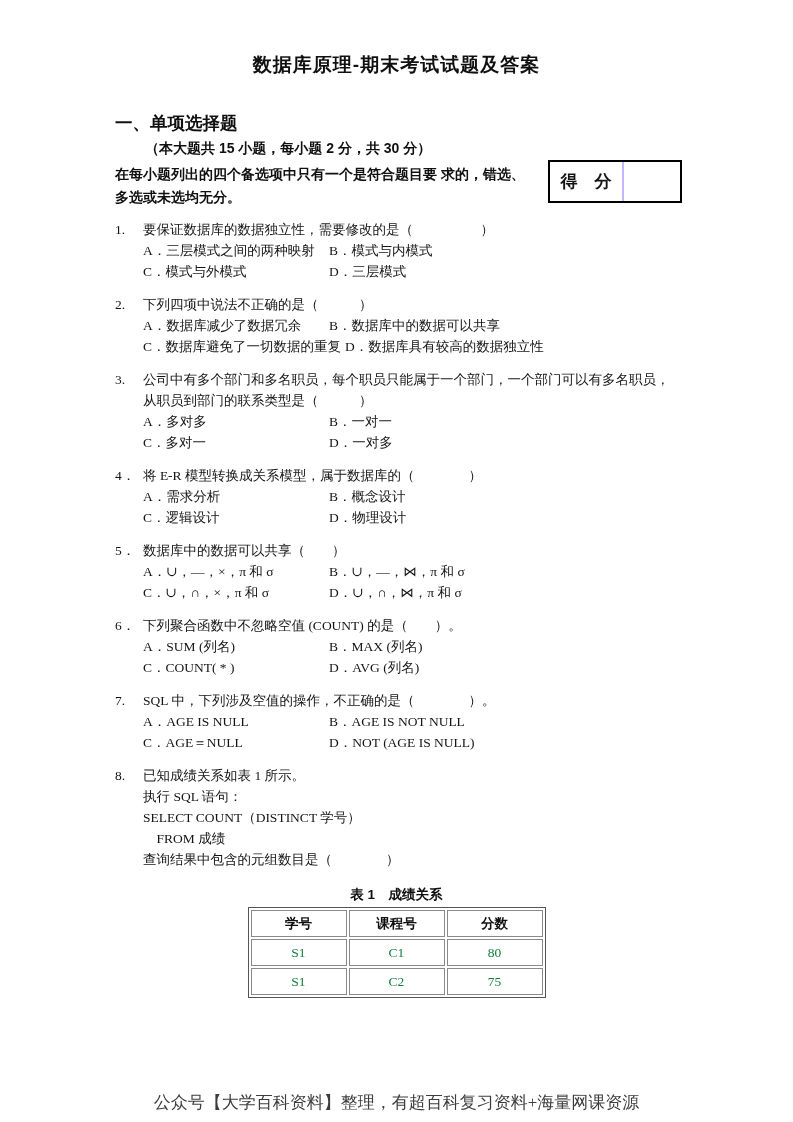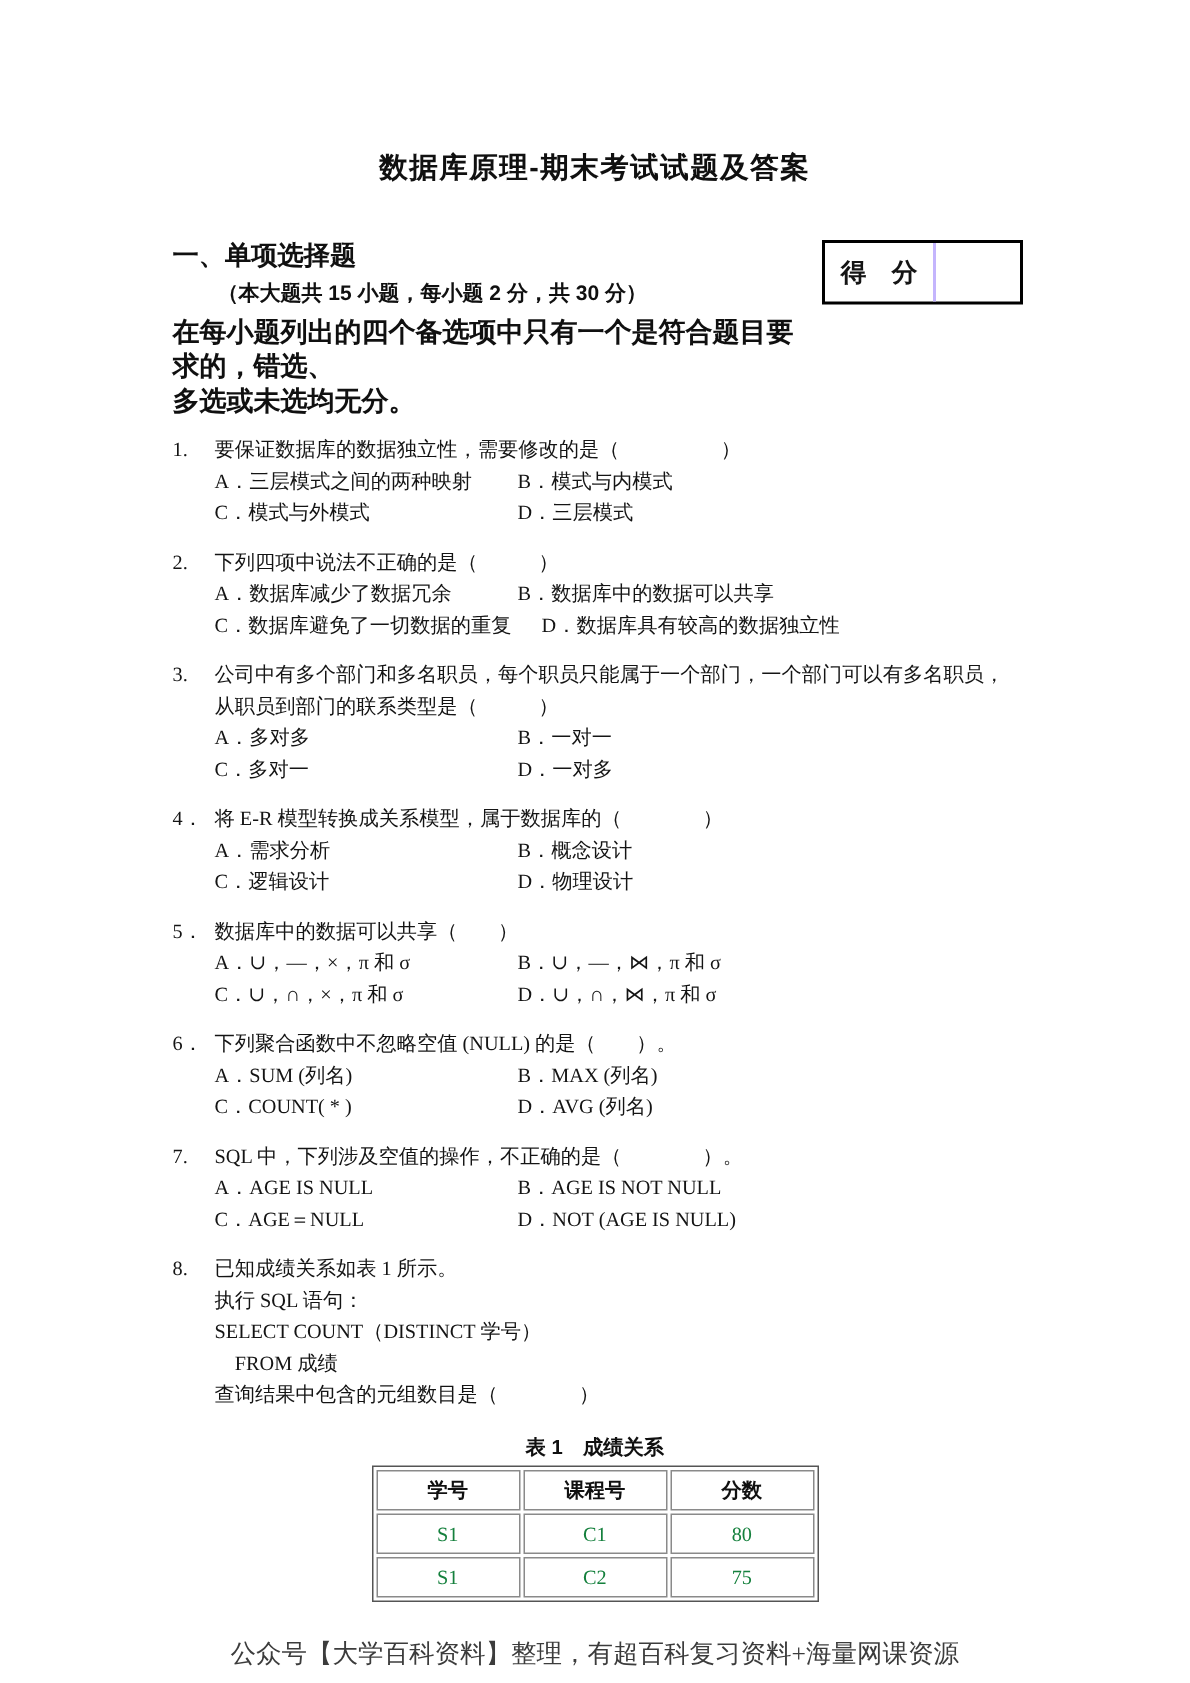--- a/index.html
+++ b/index.html
@@ -8,39 +8,39 @@
     background: #ffffff;
     position: relative;
     overflow: hidden;
     font-family: "Liberation Serif", "DejaVu Serif", serif;
     color: #141414;
   }
   .page { position: absolute; inset: 0; }
 
   .title {
     margin: 0;
-    padding-top: 99px;
+    padding-top: 52px;
     text-align: center;
     font-family: "Liberation Sans", "DejaVu Sans", sans-serif;
     font-weight: bold;
     font-size: 19px;
     letter-spacing: 1px;
     color: #101010;
   }
 
   .section {
     margin: 33px 0 0 115px;
     width: 420px;
     font-family: "Liberation Sans", "DejaVu Sans", sans-serif;
     font-weight: bold;
     color: #101010;
   }
   .section .heading { margin: 0; font-size: 17.5px; }
   .section .sub { margin: 5px 0 0 30px; font-size: 14px; }
-  .section .inst { margin-top: 5px; font-size: 18px; line-height: 23px; }
+  .section .inst { margin-top: 5px; font-size: 14px; line-height: 23px; }
 
   .score-box {
     position: absolute;
     left: 548px; top: 160px;
     width: 134px; height: 43px;
     border: 2px solid #000;
     box-sizing: border-box;
     display: flex;
     background: #fff;
   }
@@ -60,21 +60,21 @@
     font-size: 13.5px;
     line-height: 21px;
   }
   .question { display: flex; margin-bottom: 12px; }
   .qnum { flex: 0 0 28px; }
   .qbody { flex: 1; }
   .qline { white-space: pre-wrap; }
   .opt-row {
     display: grid;
     grid-template-columns: minmax(182px, max-content) 1fr;
-    column-gap: 20px;
+    column-gap: 4px;
   }
   .option { white-space: pre-wrap; }
 
   .table-block { margin-top: 16px; text-align: center; }
   .tcaption {
     font-family: "Liberation Sans", "DejaVu Sans", sans-serif;
     font-weight: bold;
     font-size: 13.5px;
     margin-bottom: 3px;
     color: #101010;
@@ -204,21 +204,21 @@
           </div>
           <div class="opt-row">
             <div class="option">C．∪，∩，×，π 和 σ</div>
             <div class="option">D．∪，∩，⋈，π 和 σ</div>
           </div>
         </div>
       </div>
       <div class="question">
         <div class="qnum">6．</div>
         <div class="qbody">
-          <div class="qline">下列聚合函数中不忽略空值 (NULL) 的是（　　）。</div>
+          <div class="qline">下列聚合函数中不忽略空值 (COUNT) 的是（　　）。</div>
           <div class="opt-row">
             <div class="option">A．SUM (列名)</div>
             <div class="option">B．MAX (列名)</div>
           </div>
           <div class="opt-row">
             <div class="option">C．COUNT( * )</div>
             <div class="option">D．AVG (列名)</div>
           </div>
         </div>
       </div>

